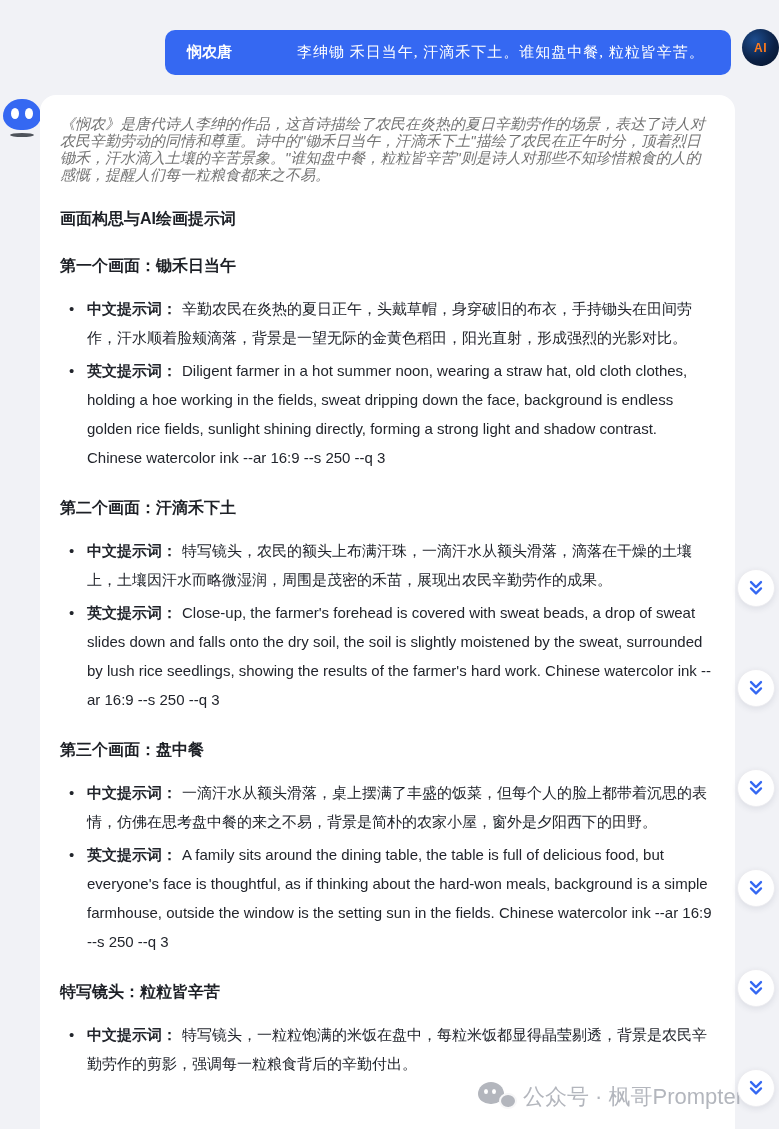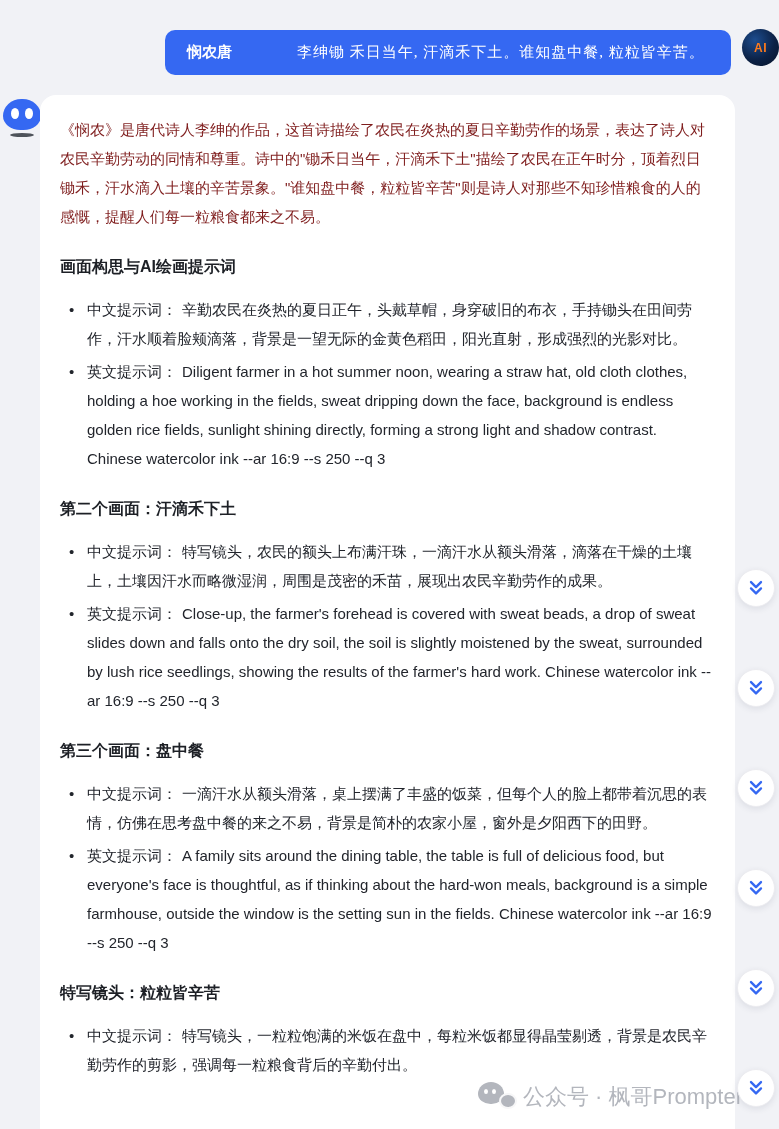--- a/index.html
+++ b/index.html
@@ -36,28 +36,28 @@
   .bot-eye{position:absolute;top:9px;width:8px;height:11px;background:#fff;border-radius:50%;}
   .bot-eye.l{left:8px;} .bot-eye.r{left:22px;}
   .bot-shadow{position:absolute;left:7px;top:34px;width:24px;height:4px;background:#262a33;border-radius:50%;opacity:.8;}
   
   .card{
     position:absolute;left:40px;top:95px;width:695px;box-sizing:border-box;
     background:#fff;border-radius:16px;padding:20px 20px 30px;min-height:1060px;
   }
   .h-main{font-size:16px;font-weight:bold;margin:26px 0 17px;color:#1d2026;}
   .h-main:first-child{margin-top:4px;}
-  .p-body{font-size:15px;line-height:29px;margin:0 0 6px;color:#7f1d1d;}
+  .p-body{font-size:15px;line-height:17px;margin:0 0 6px;color:#737373;font-style:italic;}
   ul.prompt-list{margin:2px 0 0;padding:0;list-style:none;}
   ul.prompt-list li{
     position:relative;padding-left:27px;font-size:15px;line-height:29px;
     margin-bottom:4px;color:#22252c;
   }
   ul.prompt-list li::before{content:"•";position:absolute;left:9px;top:0;color:#22252c;}
-  ul.prompt-list b{font-weight:normal;margin-right:5px;}
+  ul.prompt-list b{font-weight:bold;margin-right:5px;}
   
   .watermark{
     position:absolute;left:478px;top:1082px;display:flex;align-items:center;gap:9px;
     color:#b3b6bd;font-size:22px;z-index:5;pointer-events:none;white-space:nowrap;
   }
   .wm-icon{position:relative;width:36px;height:30px;flex:0 0 auto;}
   .wm-big{position:absolute;left:0;top:0;width:26px;height:22px;background:#b3b6bd;
     border-radius:50% 50% 48% 48%/55% 55% 45% 45%;}
   .wm-big::before,.wm-big::after{content:"";position:absolute;top:7px;width:4px;height:5px;background:#fff;border-radius:50%;}
   .wm-big::before{left:6px;} .wm-big::after{left:14px;}
@@ -89,20 +89,21 @@
     <div class="bot-eye l"></div>
     <div class="bot-eye r"></div>
   </div>
   <div class="bot-shadow"></div>
 </div>
 
 <div class="card">
   <div id="blocks">
       <p class="p-body">《悯农》是唐代诗人李绅的作品，这首诗描绘了农民在炎热的夏日辛勤劳作的场景，表达了诗人对农民辛勤劳动的同情和尊重。诗中的"锄禾日当午，汗滴禾下土"描绘了农民在正午时分，顶着烈日锄禾，汗水滴入土壤的辛苦景象。"谁知盘中餐，粒粒皆辛苦"则是诗人对那些不知珍惜粮食的人的感慨，提醒人们每一粒粮食都来之不易。</p>
       <div class="h-main">画面构思与AI绘画提示词</div>
+      <div class="h-main">第一个画面：锄禾日当午</div>
       <ul class="prompt-list">
         <li><b>中文提示词：</b><span>辛勤农民在炎热的夏日正午，头戴草帽，身穿破旧的布衣，手持锄头在田间劳作，汗水顺着脸颊滴落，背景是一望无际的金黄色稻田，阳光直射，形成强烈的光影对比。</span></li>
         <li><b>英文提示词：</b><span>Diligent farmer in a hot summer noon, wearing a straw hat, old cloth clothes, holding a hoe working in the fields, sweat dripping down the face, background is endless golden rice fields, sunlight shining directly, forming a strong light and shadow contrast. Chinese watercolor ink --ar 16:9 --s 250 --q 3</span></li>
       </ul>
       <div class="h-main">第二个画面：汗滴禾下土</div>
       <ul class="prompt-list">
         <li><b>中文提示词：</b><span>特写镜头，农民的额头上布满汗珠，一滴汗水从额头滑落，滴落在干燥的土壤上，土壤因汗水而略微湿润，周围是茂密的禾苗，展现出农民辛勤劳作的成果。</span></li>
         <li><b>英文提示词：</b><span>Close-up, the farmer's forehead is covered with sweat beads, a drop of sweat slides down and falls onto the dry soil, the soil is slightly moistened by the sweat, surrounded by lush rice seedlings, showing the results of the farmer's hard work. Chinese watercolor ink --ar 16:9 --s 250 --q 3</span></li>
       </ul>
       <div class="h-main">第三个画面：盘中餐</div>

